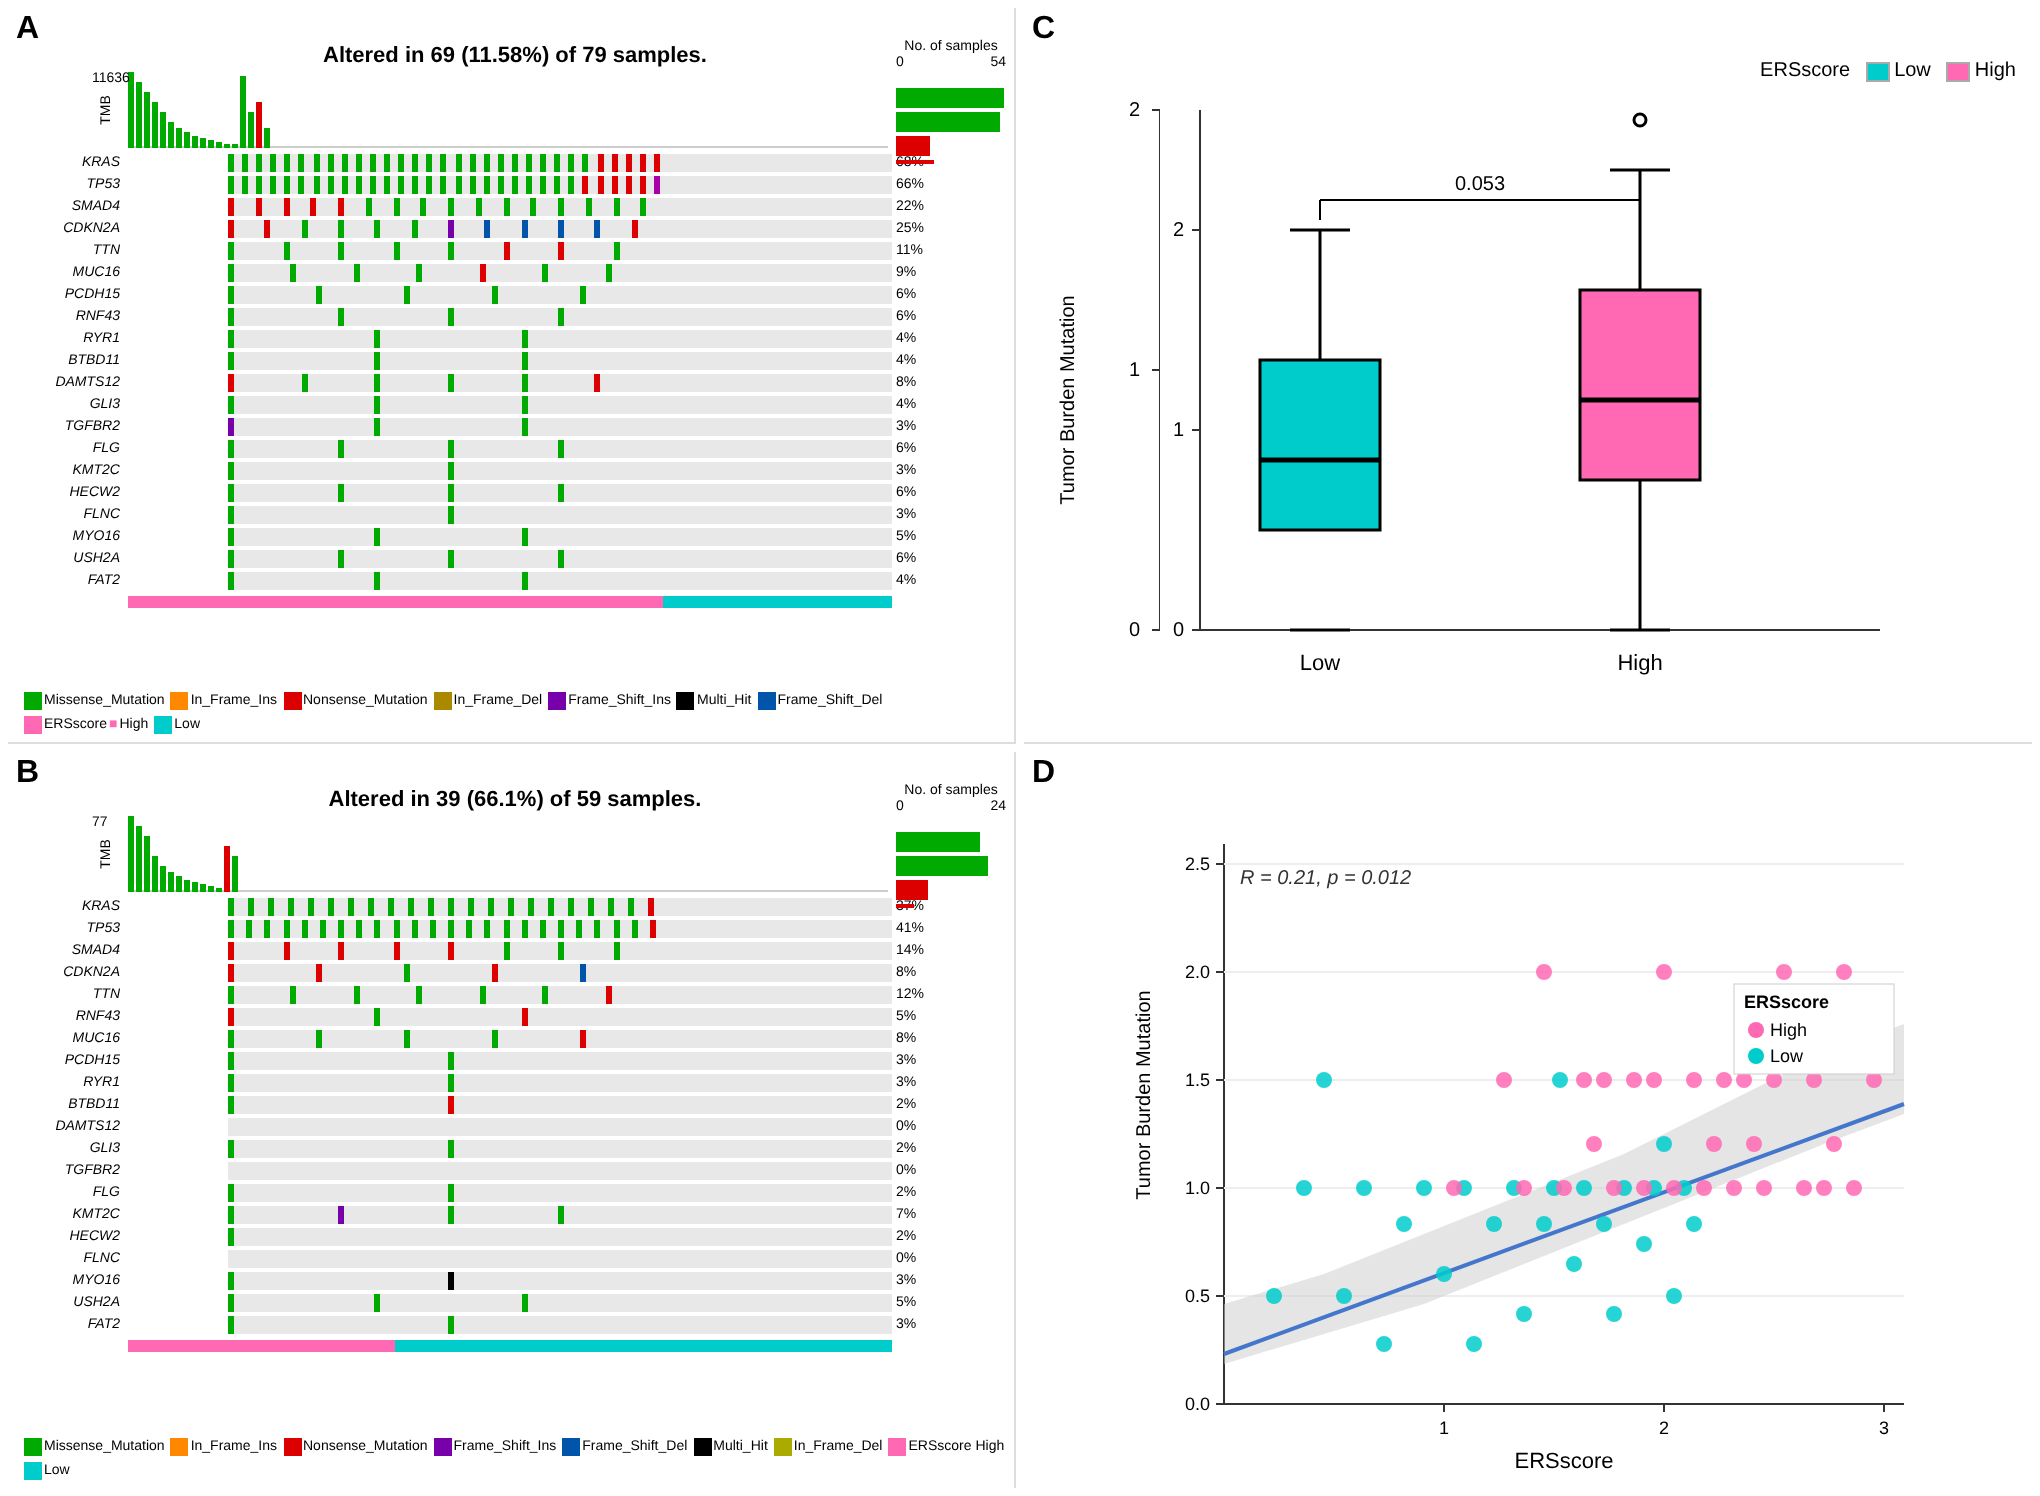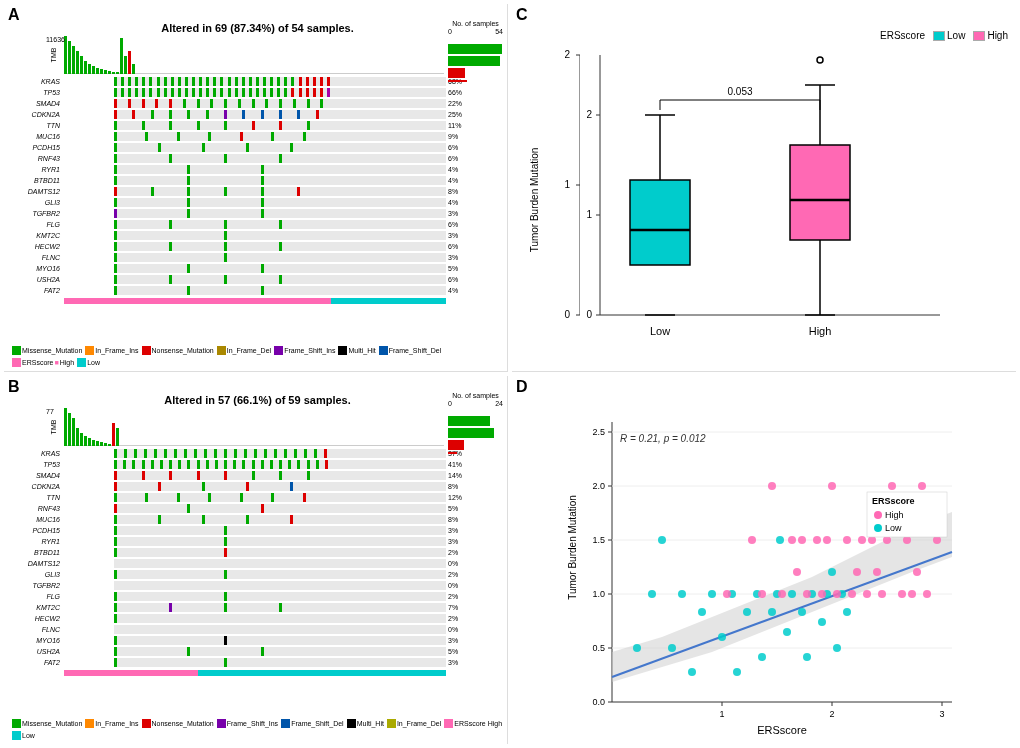--- a/index.html
+++ b/index.html
@@ -53,21 +53,21 @@
       position: relative;
     }
   </style>
 </head>
 <body>
 
 <div class="main-container">
 
   <div class="panel oncoprint-panel" style="border-right: 1px solid #ddd; border-bottom: 1px solid #ddd;">
     <span class="panel-label">A</span>
-    <div class="oncoprint-title">Altered in 69 (87.34%) of 54 samples.</div>
+    <div class="oncoprint-title">Altered in 69 (11.58%) of 79 samples.</div>
     <div style="display:flex; flex:1; gap:2px;">
 
       <div style="display:flex; flex-direction:column; flex:1; min-width:0;">
 
         <div style="height:38px; position:relative; margin-left:52px; margin-right:2px; margin-bottom:2px; border-bottom:1px solid #ccc;">
           <span style="position:absolute; left:-18px; top:50%; transform:translateY(-50%) rotate(-90deg); font-size:7px; white-space:nowrap;">TMB</span>
           <span style="position:absolute; left:-18px; top:0; font-size:7px;">11636</span>
 
           <svg width="100%" height="38" style="display:block;">
             <rect x="0" y="0" width="3" height="38" fill="#00aa00"></rect>
@@ -512,21 +512,21 @@
         <line x1="140" y1="55" x2="300" y2="55" stroke="#000" stroke-width="1"></line>
         <line x1="140" y1="55" x2="140" y2="65" stroke="#000" stroke-width="1"></line>
         <line x1="300" y1="55" x2="300" y2="65" stroke="#000" stroke-width="1"></line>
         <text x="220" y="50" text-anchor="middle" font-size="10">0.053</text>
       </svg>
     </div>
   </div>
 
   <div class="panel oncoprint-panel" style="border-right: 1px solid #ddd;">
     <span class="panel-label">B</span>
-    <div class="oncoprint-title">Altered in 57 (66.1%) of 59 samples.</div>
+    <div class="oncoprint-title">Altered in 39 (66.1%) of 59 samples.</div>
     <div style="display:flex; flex:1; gap:2px;">
       <div style="display:flex; flex-direction:column; flex:1; min-width:0;">
         <div style="height:38px; position:relative; margin-left:52px; margin-right:2px; margin-bottom:2px; border-bottom:1px solid #ccc;">
           <span style="position:absolute; left:-18px; top:50%; transform:translateY(-50%) rotate(-90deg); font-size:7px; white-space:nowrap;">TMB</span>
           <span style="position:absolute; left:-18px; top:0; font-size:7px;">77</span>
           <svg width="100%" height="38" style="display:block;">
             <rect x="0" y="0" width="3" height="38" fill="#00aa00"></rect>
             <rect x="4" y="5" width="3" height="33" fill="#00aa00"></rect>
             <rect x="8" y="10" width="3" height="28" fill="#00aa00"></rect>
             <rect x="12" y="20" width="3" height="18" fill="#00aa00"></rect>

